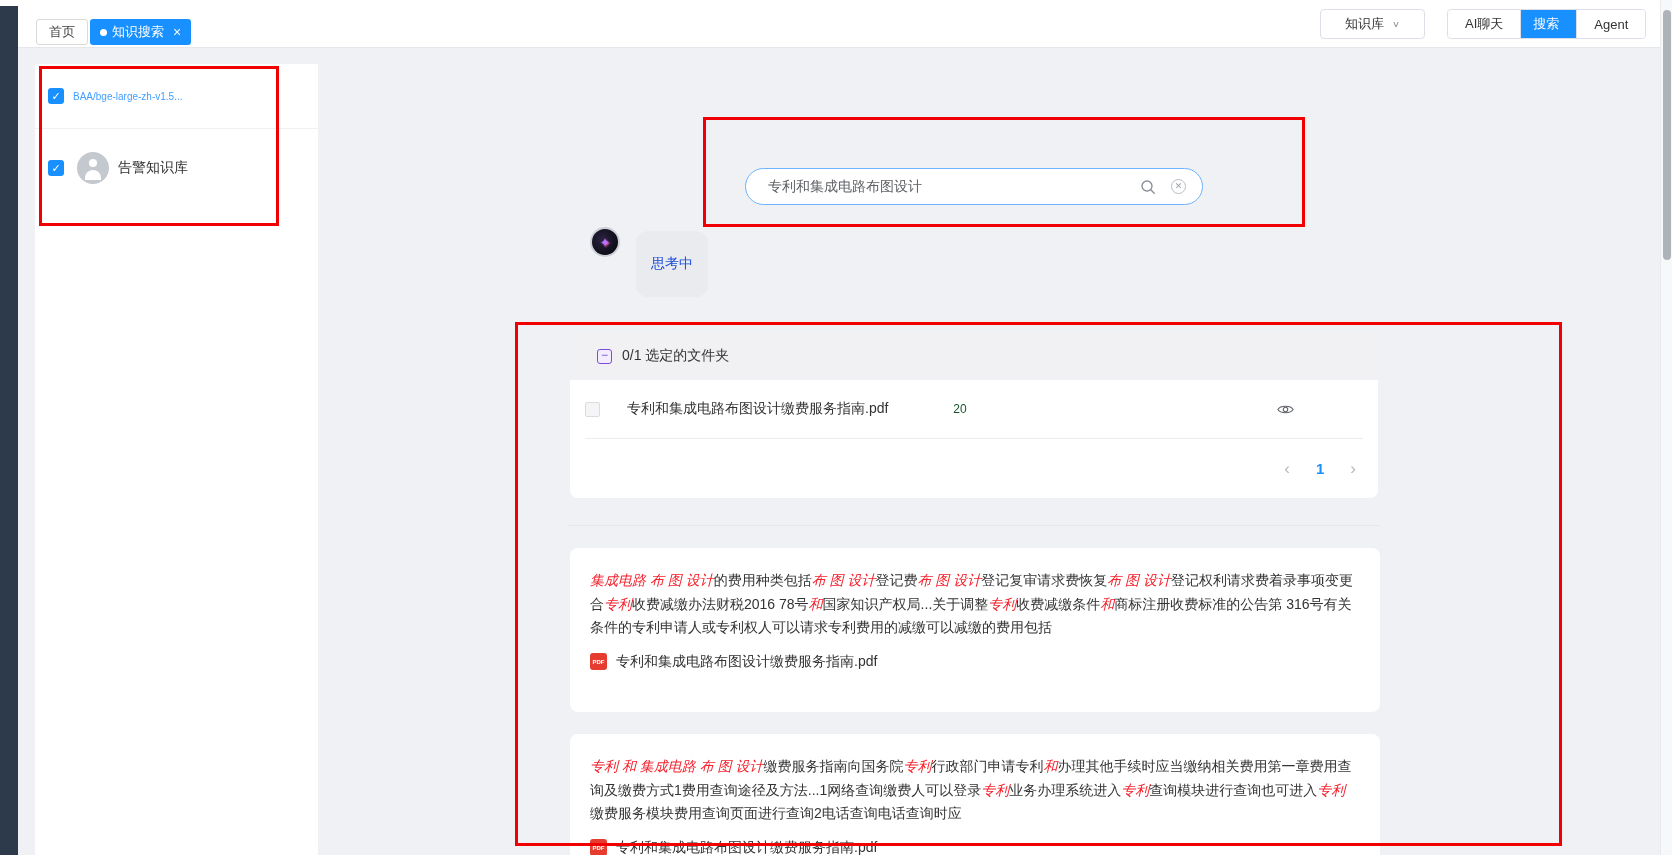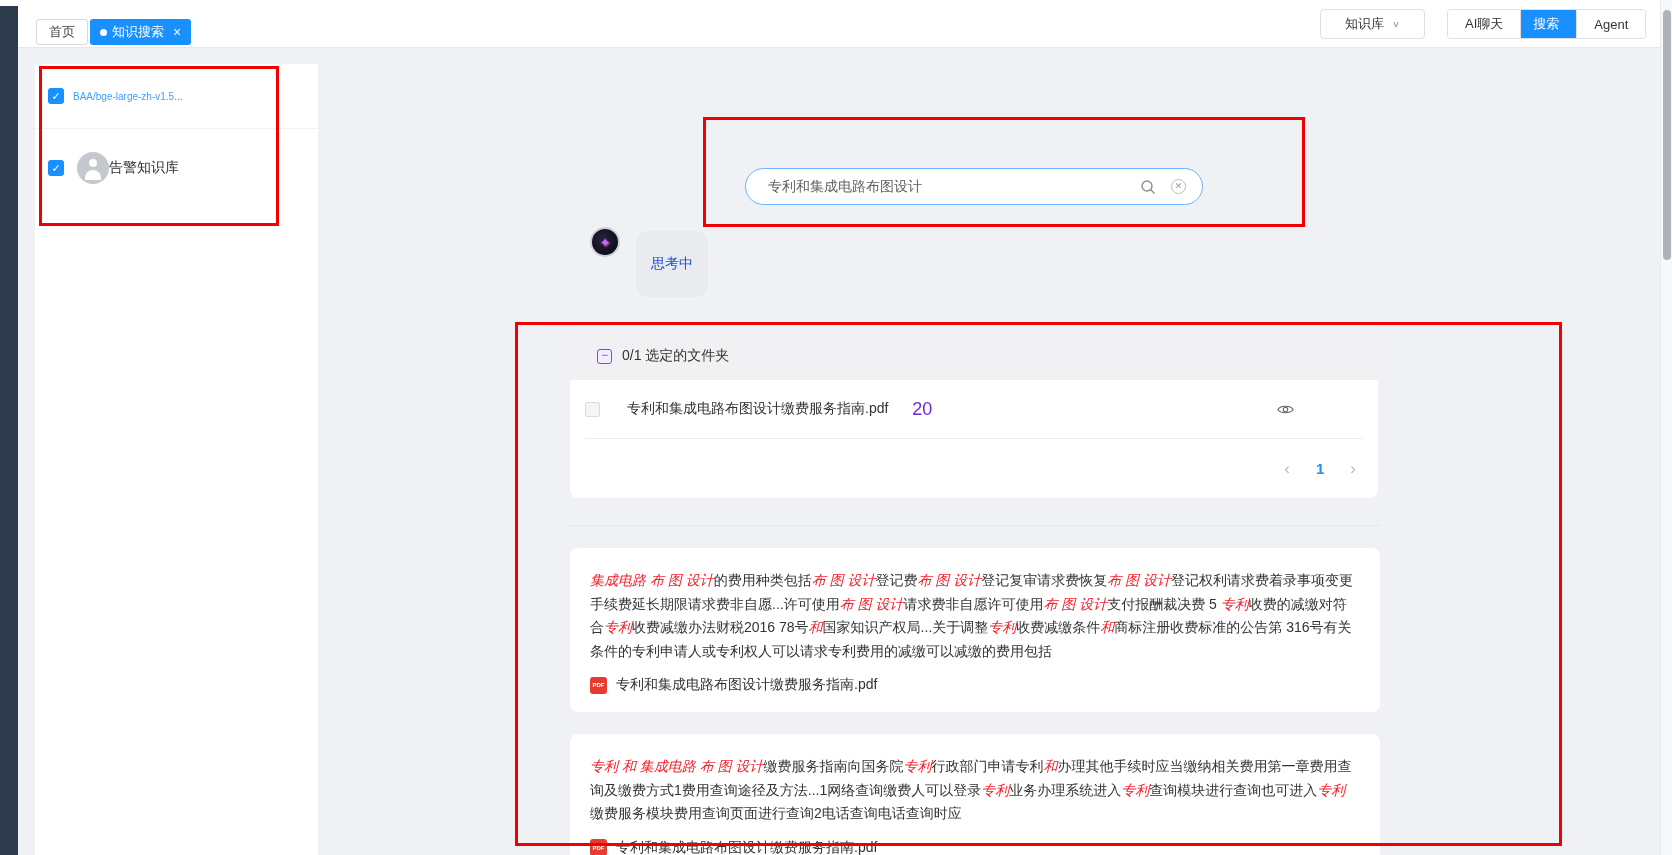--- a/index.html
+++ b/index.html
@@ -36,21 +36,21 @@
   .content { position:absolute; left:18px; top:48px; right:12px; bottom:0; background:#eff1f5; }
 
   
   .sidebar { position:absolute; left:17px; top:16px; width:283px; bottom:0; background:#fff; }
   .side-item { display:flex; align-items:center; height:64px; padding:0 13px; cursor:pointer; }
   .side-item2 { display:flex; align-items:center; height:78px; padding:0 13px; cursor:pointer; }
   .side-divider { height:1px; background:#f0f1f3; margin:0; }
   .cb { width:16px; height:16px; border-radius:3px; background:#1890ff; color:#fff;
     font-size:11px; line-height:16px; text-align:center; flex:0 0 16px; }
   .side-link { margin-left:9px; font-size:10px; color:#409eff; white-space:nowrap; }
-  .side-label { margin-left:0; font-size:14px; color:#303133; white-space:nowrap; }
+  .side-label { margin-left:9px; font-size:14px; color:#303133; white-space:nowrap; }
   .avatar-gray { position:relative; width:32px; height:32px; border-radius:50%; background:#c4c8cf;
     margin-left:13px; overflow:hidden; flex:0 0 32px; }
   .avatar-gray .head { position:absolute; left:12px; top:7px; width:8px; height:8px; border-radius:50%; background:#fff; }
   .avatar-gray .body { position:absolute; left:8px; top:18px; width:16px; height:10px; border-radius:8px 8px 0 0; background:#fff; }
 
   
   .anno { position:absolute; border:3px solid #f00000; pointer-events:none; }
   .anno1 { left:21px; top:18px; width:240px; height:160px; }
   .anno2 { left:685px; top:69px; width:602px; height:110px; }
   .anno3 { left:497px; top:274px; width:1047px; height:524px; }
@@ -78,21 +78,21 @@
   .folder-panel { position:absolute; left:552px; top:284px; width:808px; border-radius:8px; }
   .fp-header { height:48px; background:#f1f1f3; border-radius:8px 8px 0 0; display:flex;
     align-items:center; padding-left:27px; }
   .minus-box { width:15px; height:15px; border:1.5px solid #7c4ddd; background:#f3edff; border-radius:3px;
     color:#7c4ddd; font-size:12px; line-height:11px; text-align:center; cursor:pointer; }
   .fp-title { margin-left:10px; font-size:14px; color:#333; }
   .fp-body { position:relative; height:118px; background:#fff; border-radius:0 0 8px 8px; }
   .file-row { position:relative; display:flex; align-items:center; height:58px; padding-left:15px; }
   .cb-empty { width:15px; height:15px; border:1px solid #dcdcdc; background:#f5f5f7; border-radius:2px; flex:0 0 15px; }
   .file-name { margin-left:27px; font-size:14px; color:#333; }
-  .file-count { margin-left:24px; font-size:18px; color:#6d28d9; }
+  .file-count { margin-left:65px; font-size:12px; color:#14532d; }
   .eye { position:absolute; right:84px; top:21px; width:17px; height:17px; cursor:pointer; }
   .row-divider { position:absolute; left:15px; right:15px; top:58px; height:1px; background:#ebedf0; }
   .pagination { position:absolute; left:0; right:0; top:59px; height:59px; display:flex;
     align-items:center; justify-content:flex-end; gap:26px; padding-right:22px; }
   .pg-arrow { color:#b6b9bf; font-size:17px; cursor:pointer; }
   .pg-num { color:#1890ff; font-size:15px; font-weight:bold; cursor:pointer; }
 
   .section-divider { position:absolute; left:550px; top:477px; width:812px; height:1px; background:#e4e7ec; }
 
   
@@ -193,21 +193,20 @@
           <span class="pg-num">1</span>
           <span class="pg-arrow">›</span>
         </div>
       </div>
     </div>
 
     <div class="section-divider"></div>
 
     <div class="card card1">
       <div class="rline"><span class="hl">集成电路 布 图 设计</span><span>的费用种类包括</span><span class="hl">布 图 设计</span><span>登记费</span><span class="hl">布 图 设计</span><span>登记复审请求费恢复</span><span class="hl">布 图 设计</span><span>登记权利请求费着录事项变更</span></div>
-      <div class="rline"><span>手续费延长期限请求费非自愿...许可使用</span><span class="hl">布 图 设计</span><span>请求费非自愿许可使用</span><span class="hl">布 图 设计</span><span>支付报酬裁决费 5 </span><span class="hl">专利</span><span>收费的减缴对符</span></div>
       <div class="rline"><span>合</span><span class="hl">专利</span><span>收费减缴办法财税2016 78号</span><span class="hl">和</span><span>国家知识产权局...关于调整</span><span class="hl">专利</span><span>收费减缴条件</span><span class="hl">和</span><span>商标注册收费标准的公告第 316号有关</span></div>
       <div class="rline"><span>条件的专利申请人或专利权人可以请求专利费用的减缴可以减缴的费用包括</span></div>
       <div class="pdf-row">
         <span class="pdf-badge">PDF</span>
         <span class="pdf-name">专利和集成电路布图设计缴费服务指南.pdf</span>
       </div>
     </div>
 
     <div class="card card2">
       <div class="rline"><span class="hl">专利 和 集成电路 布 图 设计</span><span>缴费服务指南向国务院</span><span class="hl">专利</span><span>行政部门申请专利</span><span class="hl">和</span><span>办理其他手续时应当缴纳相关费用第一章费用查</span></div>

